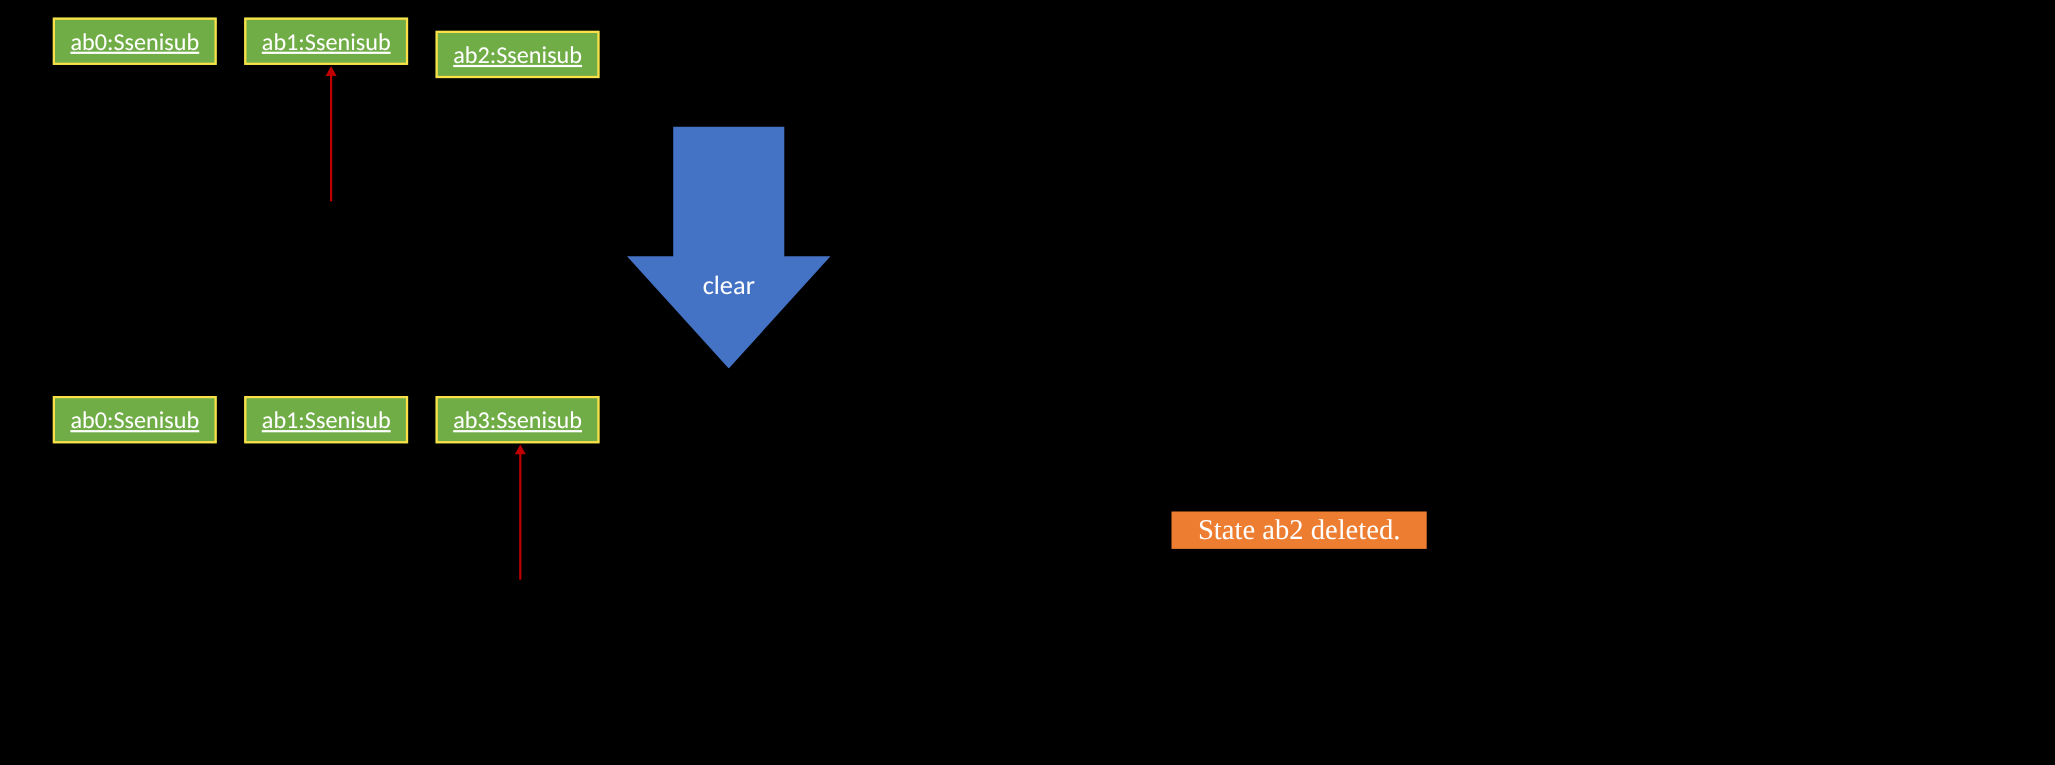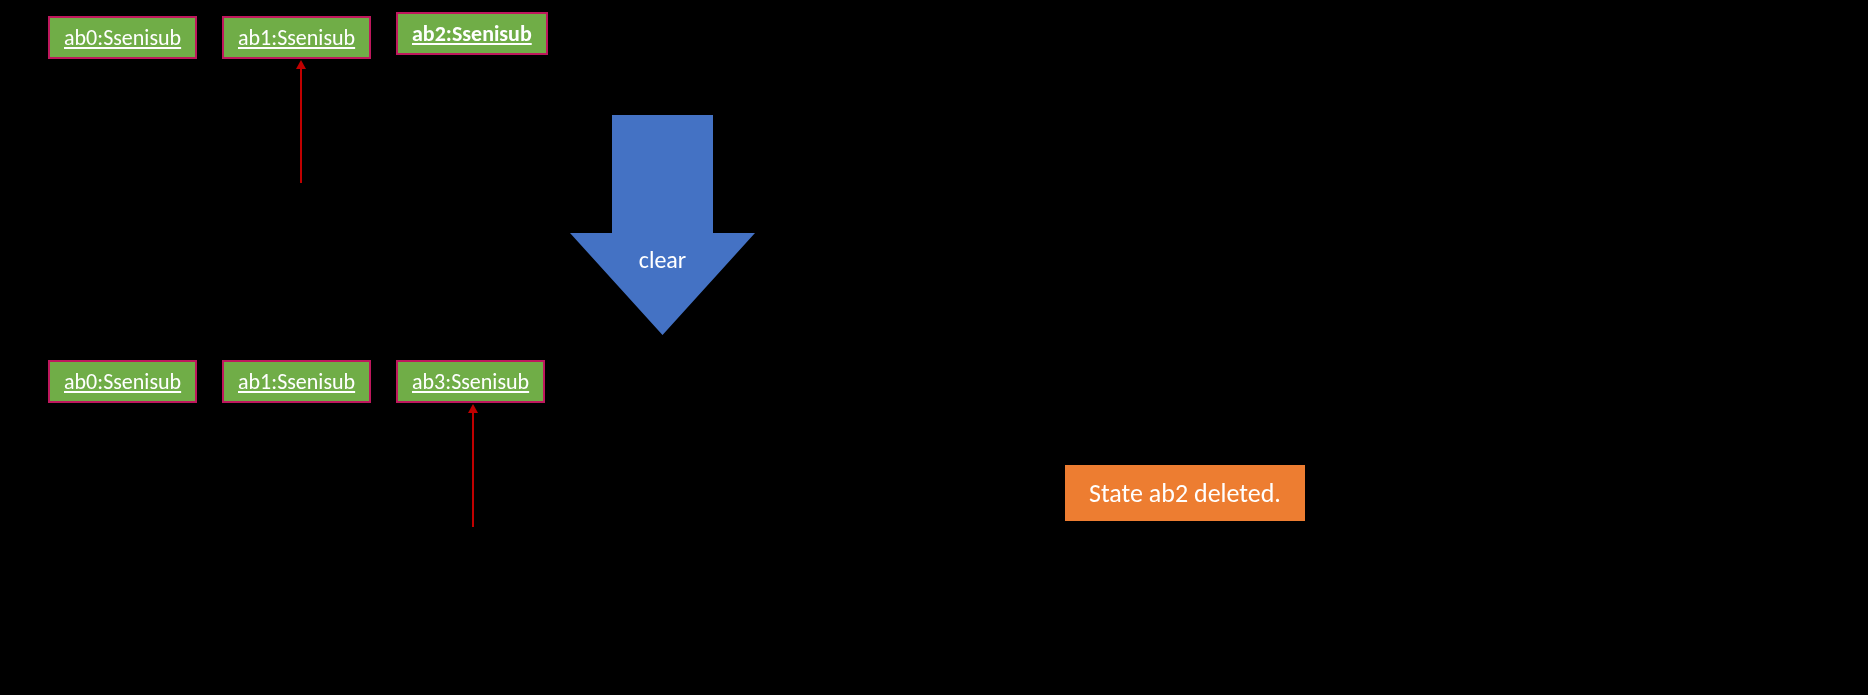--- a/index.html
+++ b/index.html
@@ -7,21 +7,21 @@
       width: 1868px;
       height: 695px;
       background: #000;
       position: relative;
       font-family: Calibri, Arial, sans-serif;
       overflow: hidden;
     }
     .box {
       position: absolute;
       background: #70AD47;
-      border: 2px solid #be185d;
+      border: 2px solid #fde047;
       color: #fff;
       font-size: 22px;
       text-decoration: underline;
       padding: 6px 14px;
       white-space: nowrap;
     }
     .arrow-up {
       position: absolute;
       width: 2px;
       background: #C00000;
@@ -45,30 +45,31 @@
       position: absolute;
       color: #fff;
       font-size: 24px;
       text-align: center;
     }
     .status-box {
       position: absolute;
       background: #ED7D31;
       color: #fff;
       font-size: 26px;
-      padding: 12px 24px;
+      padding: 2px 24px;
       white-space: nowrap;
+      font-family: Liberation Serif, serif;
     }
   </style>
 </head>
 <body>
 
 <div class="box" style="left:48px; top:16px;">ab0:Ssenisub</div>
 <div class="box" style="left:222px; top:16px;">ab1:Ssenisub</div>
-<div class="box" style="left:396px; top:12px;font-weight:bold;">ab2:Ssenisub</div>
+<div class="box" style="left:396px; top:28px;">ab2:Ssenisub</div>
 
 <div class="arrow-up" style="left:300px; top:68px; height:115px;"></div>
 
 <div class="big-arrow" style="left:570px; top:75px;margin-top:40px;">
   <svg width="185" height="220" viewBox="0 0 185 220">
     <path d="M 42 0 L 143 0 L 143 118 L 185 118 L 92.5 220 L 0 118 L 42 118 Z" fill="#4472C4"></path>
   </svg>
   <div class="big-arrow-label" style="left:0; top:130px; width:185px;">clear</div>
 </div>
 

